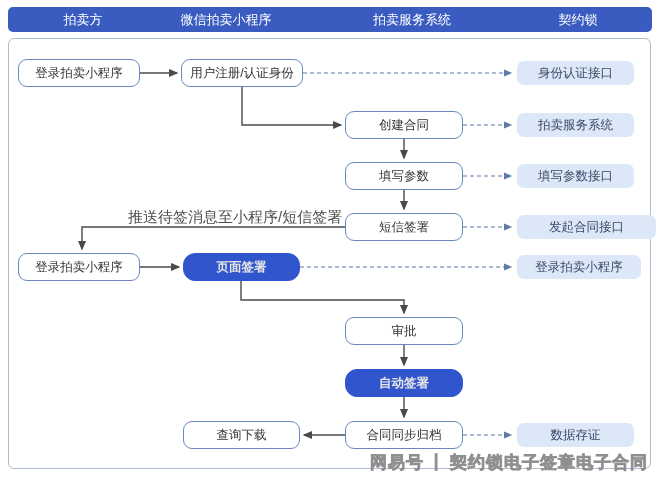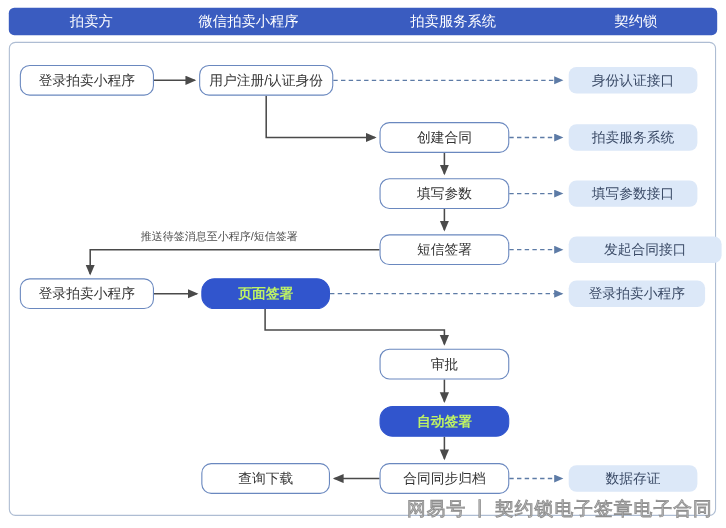--- a/index.html
+++ b/index.html
@@ -29,33 +29,33 @@
     position:absolute;box-sizing:border-box;
     display:flex;align-items:center;justify-content:center;
     font-size:12.5px;white-space:nowrap;
   }
   .node.process{
     background:#ffffff;border:1.4px solid #6a88bf;border-radius:9px;
     color:#333333;height:28px;
   }
   .node.primary{
     background:#3155cd;border:1.4px solid #3155cd;border-radius:12px;
-    color:#bef264;height:28px;font-weight:bold;
+    color:#e5e5e5;height:28px;font-weight:bold;
   }
   .node.api{
     background:#dce8f8;border:none;border-radius:7px;
     color:#3a4a66;height:24px;
   }
   .edge-label{
-    position:absolute;font-size:10px;color:#4d4d4d;white-space:nowrap;
+    position:absolute;font-size:15px;color:#4d4d4d;white-space:nowrap;
   }
   .connectors{position:absolute;left:0;top:0;width:660px;height:480px;pointer-events:none;}
   .watermark{
     position:absolute;right:12px;top:451px;
-    font-size:17px;font-weight:normal;letter-spacing:1px;white-space:nowrap;
+    font-size:17px;font-weight:bold;letter-spacing:1px;white-space:nowrap;
     color:#c9c9c9;-webkit-text-stroke:0.8px #8f8f8f;
   }
   .watermark .wm-sep{margin:0 4px;}
 </style>
 </head>
 <body>
 
 <div class="lane-header">
   <span class="lane-title" style="left:75px">拍卖方</span>
   <span class="lane-title" style="left:218px">微信拍卖小程序</span>

